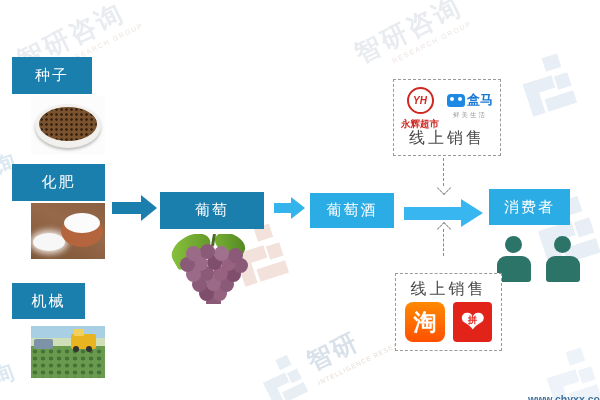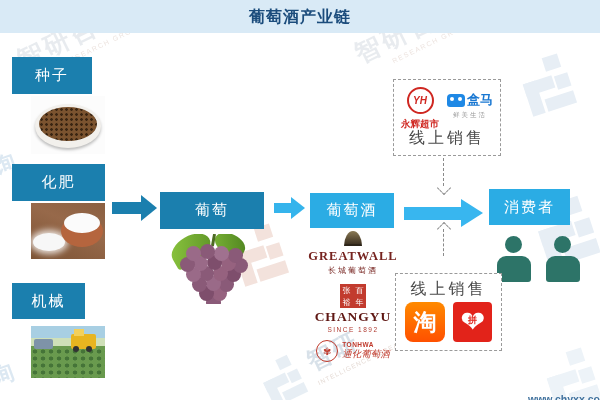--- a/index.html
+++ b/index.html
@@ -201,23 +201,20 @@
         <i class="b4"></i>
         <i class="b5"></i>
       </span>
     <span>
       <div class="cn">智研</div>
       <div class="en">INTELLIGENCE RESEARCH GROUP</div>
     </span>
   </div>
   <div class="wm wm-url">www.chyxx.com</div>
 
-  <div class="title-bar">
-    <div class="title-text">葡萄酒产业链</div>
-  </div>
 
   <div class="chain-box teal box-seed">
     <span>种子</span>
   </div>
   <div class="photo img-seeds">
     <div class="plate"></div>
     <div class="seeds"></div>
   </div>
 
   <div class="chain-box teal box-fert">
@@ -309,34 +306,14 @@
       <div class="tb-logo">
         <span>淘</span>
       </div>
       <div class="pdd-logo">
         <span class="pdd-heart">❤</span>
         <span class="pdd-char">拼</span>
       </div>
     </div>
   </div>
 
-  <div class="brands">
-    <div class="gw-dome"></div>
-    <div class="gw-name">GREATWALL</div>
-    <div class="gw-sub">长城葡萄酒</div>
-    <div class="cy-seal">
-      <span>张</span>
-      <span>百</span>
-      <span>裕</span>
-      <span>年</span>
-    </div>
-    <div class="cy-name">CHANGYU</div>
-    <div class="cy-sub">SINCE 1892</div>
-    <div class="th-row">
-      <span class="th-seal">✾</span>
-      <span class="th-texts">
-        <div class="th-name">TONHWA</div>
-        <div class="th-sub">通化葡萄酒</div>
-      </span>
-    </div>
-  </div>
 
 </div>
 
 </body></html>

